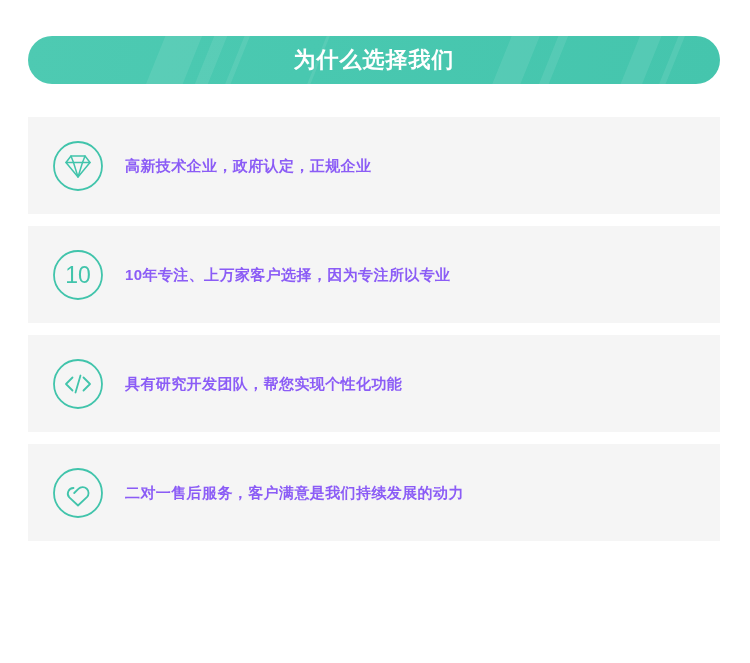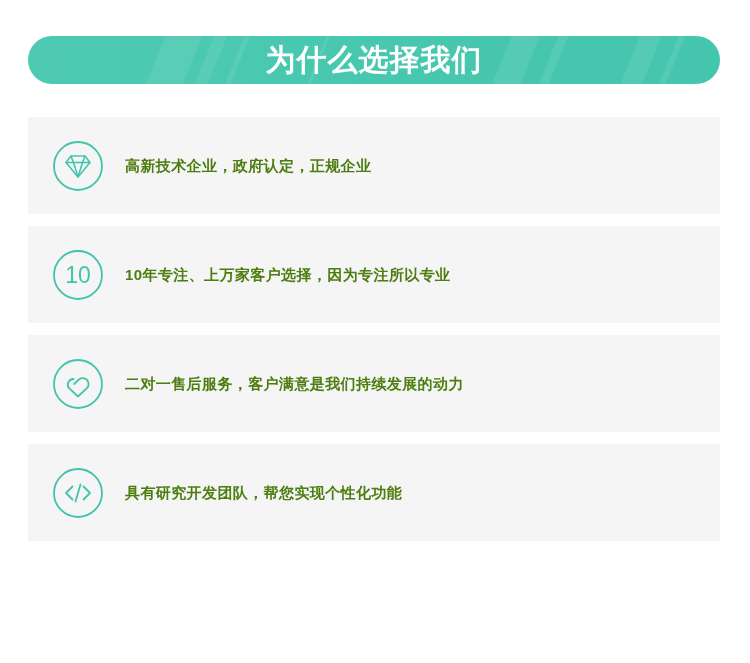--- a/index.html
+++ b/index.html
@@ -55,21 +55,21 @@
   .stripe-g { left: 602px; width: 20px; }
   .stripe-h { left: 640px; width: 6px; }
   .banner-title {
     position: relative;
     z-index: 2;
     width: 100%;
     height: 48px;
     line-height: 48px;
     text-align: center;
     color: #ffffff;
-    font-size: 30px;
+    font-size: 22px;
     font-weight: bold;
     letter-spacing: 1px;
   }
 
   
   .features {
     position: absolute;
     left: 28px;
     top: 117px;
     width: 692px;
@@ -86,21 +86,21 @@
   .feature-icon {
     width: 52px;
     height: 52px;
     margin-left: 24px;
     margin-right: 21px;
     flex: 0 0 auto;
     display: block;
   }
   .feature-text {
     font-size: 15px;
-    color: #4d7c0f;
+    color: #8b5cf6;
     font-weight: bold;
     letter-spacing: 0.4px;
     line-height: 1.4;
   }
 </style>
 </head>
 <body>
 
 <div class="page">
 
@@ -138,37 +138,37 @@
         <text x="26" y="26" fill="#41c4ab" font-family="Liberation Sans, sans-serif" font-size="23" text-anchor="middle" dominant-baseline="central">10</text>
       </svg>
       <div class="feature-text">10年专注、上万家客户选择，因为专注所以专业</div>
     </div>
 
 
     <div class="feature-row">
       <svg class="feature-icon" viewBox="0 0 52 52">
         <circle cx="26" cy="26" r="24" fill="none" stroke="#41c4ab" stroke-width="1.8"></circle>
         <g fill="none" stroke="#41c4ab" stroke-width="1.8" stroke-linecap="round" stroke-linejoin="round">
+          <path d="M20.5 19.5 L14 26 L20.5 32.5"></path>
+          <path d="M31.5 19.5 L38 26 L31.5 32.5"></path>
+          <path d="M28.5 17.5 L23.5 34.5"></path>
+        </g>
+      </svg>
+      <div class="feature-text">具有研究开发团队，帮您实现个性化功能</div>
+    </div>
+
+    <div class="feature-row">
+      <svg class="feature-icon" viewBox="0 0 52 52">
+        <circle cx="26" cy="26" r="24" fill="none" stroke="#41c4ab" stroke-width="1.8"></circle>
+        <g fill="none" stroke="#41c4ab" stroke-width="1.8" stroke-linecap="round" stroke-linejoin="round">
           <path d="M21.5 21.0
                    a5.6 5.6 0 0 0 -4.2 9.4
                    L26 38.5
                    L34.9 30.1
                    a5.9 5.9 0 0 0 -8.5 -8.2
                    L22.2 26.0"></path>
         </g>
       </svg>
       <div class="feature-text">二对一售后服务，客户满意是我们持续发展的动力</div>
     </div>
 
-    <div class="feature-row">
-      <svg class="feature-icon" viewBox="0 0 52 52">
-        <circle cx="26" cy="26" r="24" fill="none" stroke="#41c4ab" stroke-width="1.8"></circle>
-        <g fill="none" stroke="#41c4ab" stroke-width="1.8" stroke-linecap="round" stroke-linejoin="round">
-          <path d="M20.5 19.5 L14 26 L20.5 32.5"></path>
-          <path d="M31.5 19.5 L38 26 L31.5 32.5"></path>
-          <path d="M28.5 17.5 L23.5 34.5"></path>
-        </g>
-      </svg>
-      <div class="feature-text">具有研究开发团队，帮您实现个性化功能</div>
-    </div>
-
   </div>
 </div>
 
 </body></html>

